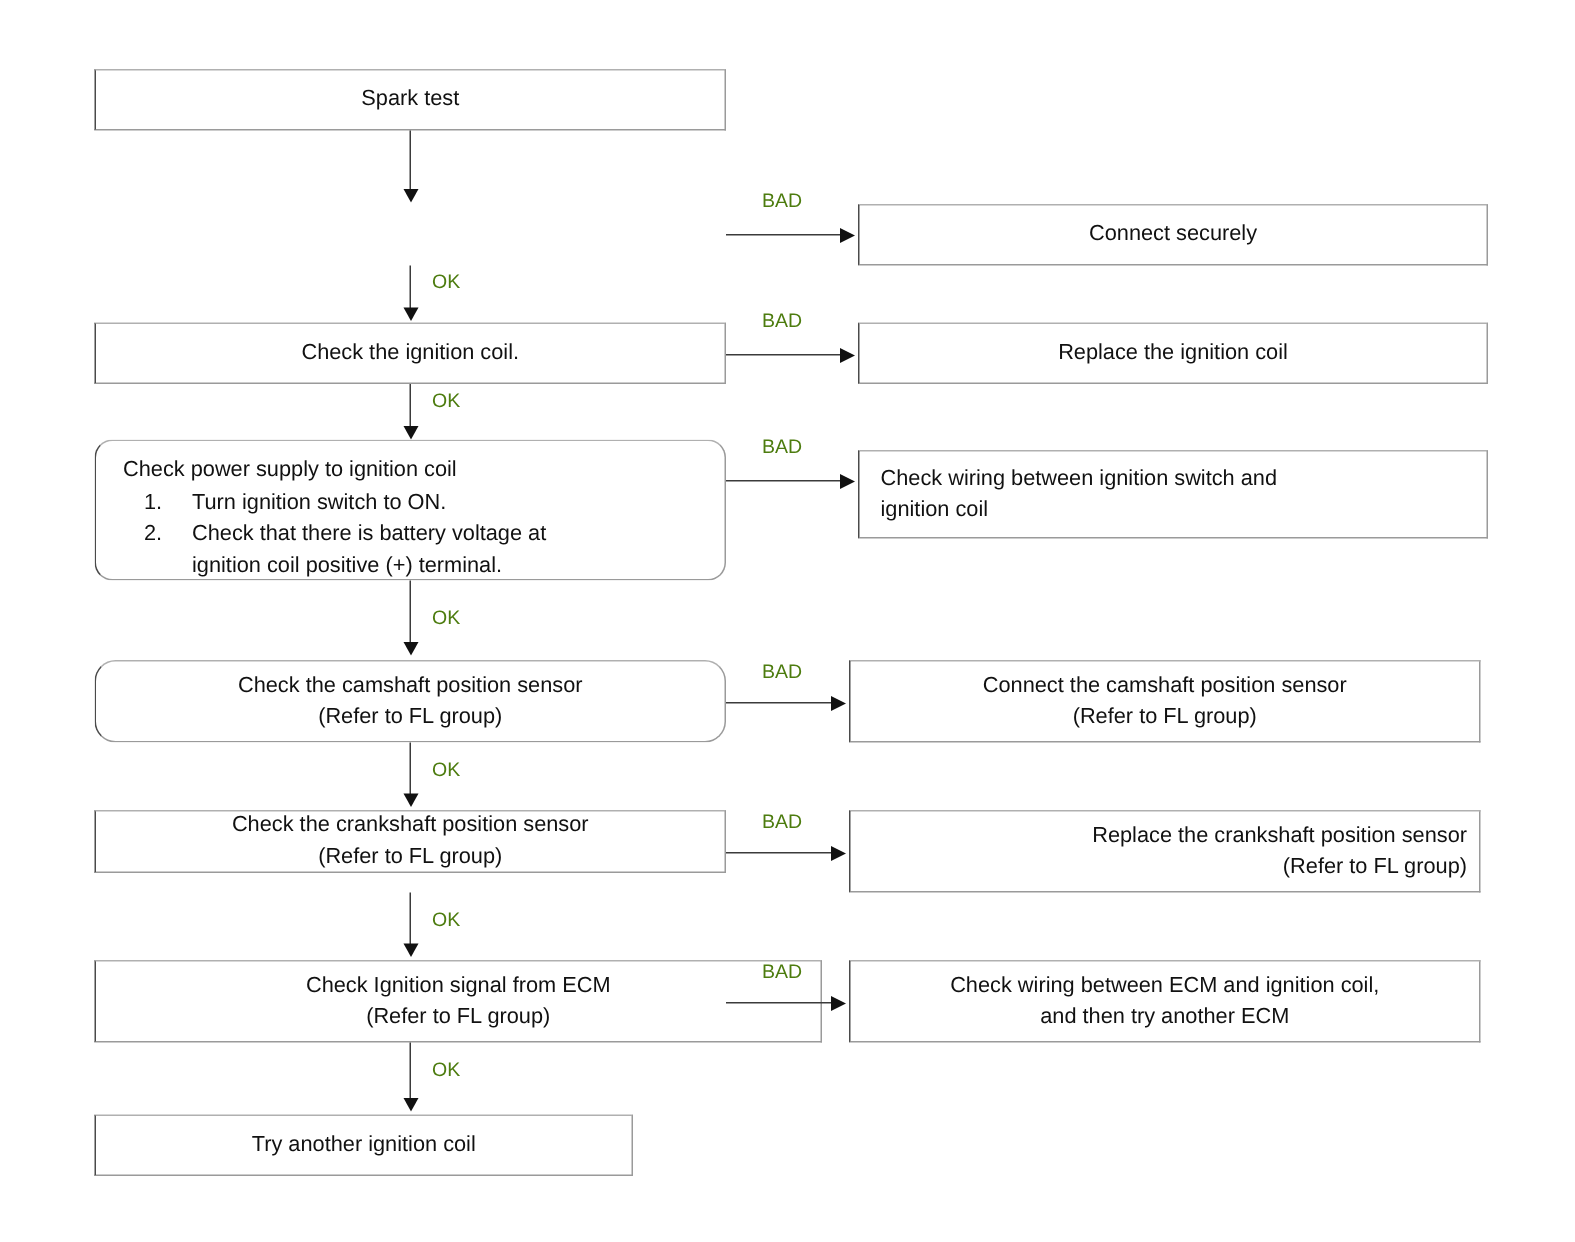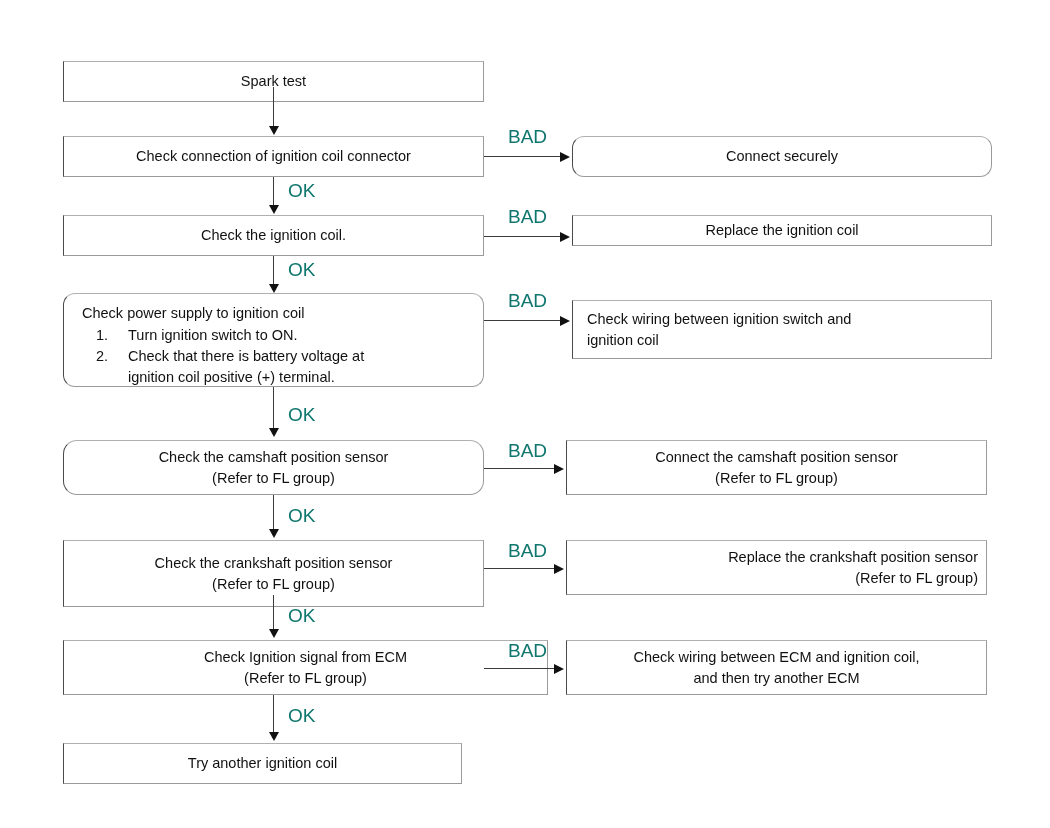--- a/index.html
+++ b/index.html
@@ -91,62 +91,59 @@
   .arrow-right {
     position: absolute;
     width: 0;
     height: 0;
     border-top: 5px solid transparent;
     border-bottom: 5px solid transparent;
     border-left: 10px solid #111111;
   }
   .edge-label {
     position: absolute;
-    font-size: 19px;
-    color: #0f766e;
+    font-size: 13px;
+    color: #4d7c0f;
     white-space: nowrap;
   }
 </style>
 </head>
 <body>
 
 <div id="canvas">
 
-  <div class="box" style="left:63px; top:46px; width:421px; height:41px;margin-top:15px;">
+  <div class="box" style="left:63px; top:46px; width:421px; height:41px;">
     <span class="inner">Spark test</span>
   </div>
 
   <div class="vline" style="left:273px; top:87px; height:42px;"></div>
   <div class="arrow-down" style="left:269px; top:126px;"></div>
 
-  <div class="box" style="left:63px; top:136px; width:421px; height:41px;">
-    <span class="inner">Check connection of ignition coil connector</span>
-  </div>
 
   <div class="hline" style="left:484px; top:156px; width:80px;"></div>
   <div class="arrow-right" style="left:560px; top:152px;"></div>
   <div class="edge-label" style="left:508px; top:126px;">BAD</div>
 
-  <div class="box" style="left:572px; top:136px; width:420px; height:41px;border-radius:12px;">
+  <div class="box" style="left:572px; top:136px; width:420px; height:41px;">
     <span class="inner">Connect securely</span>
   </div>
 
   <div class="vline" style="left:273px; top:177px; height:31px;"></div>
   <div class="arrow-down" style="left:269px; top:205px;"></div>
   <div class="edge-label" style="left:288px; top:180px;">OK</div>
 
   <div class="box" style="left:63px; top:215px; width:421px; height:41px;">
     <span class="inner">Check the ignition coil.</span>
   </div>
 
   <div class="hline" style="left:484px; top:236px; width:80px;"></div>
   <div class="arrow-right" style="left:560px; top:232px;"></div>
   <div class="edge-label" style="left:508px; top:206px;">BAD</div>
 
-  <div class="box" style="left:572px; top:215px; width:420px; height:31px;">
+  <div class="box" style="left:572px; top:215px; width:420px; height:41px;">
     <span class="inner">Replace the ignition coil</span>
   </div>
 
   <div class="vline" style="left:273px; top:256px; height:31px;"></div>
   <div class="arrow-down" style="left:269px; top:284px;"></div>
   <div class="edge-label" style="left:288px; top:259px;">OK</div>
 
   <div class="box listbox" style="left:63px; top:293px; width:421px; height:94px;border-radius:12px;">
     <div class="inner">
       <span class="head">Check power supply to ignition coil</span>
@@ -194,21 +191,21 @@
     <div class="inner">
       <span>Connect the camshaft position sensor</span>
       <span class="line2">(Refer to FL group)</span>
     </div>
   </div>
 
   <div class="vline" style="left:273px; top:495px; height:37px;"></div>
   <div class="arrow-down" style="left:269px; top:529px;"></div>
   <div class="edge-label" style="left:288px; top:505px;">OK</div>
 
-  <div class="box" style="left:63px; top:540px; width:421px; height:67px;">
+  <div class="box" style="left:63px; top:540px; width:421px; height:42px;">
     <div class="inner">
       <span>Check the crankshaft position sensor</span>
       <span class="line2">(Refer to FL group)</span>
     </div>
   </div>
 
   <div class="hline" style="left:484px; top:568px; width:75px;"></div>
   <div class="arrow-right" style="left:554px; top:564px;"></div>
   <div class="edge-label" style="left:508px; top:540px;">BAD</div>
 
@@ -238,17 +235,17 @@
     <div class="inner">
       <span>Check wiring between ECM and ignition coil,</span>
       <span class="line2">and then try another ECM</span>
     </div>
   </div>
 
   <div class="vline" style="left:273px; top:695px; height:40px;"></div>
   <div class="arrow-down" style="left:269px; top:732px;"></div>
   <div class="edge-label" style="left:288px; top:705px;">OK</div>
 
-  <div class="box" style="left:63px; top:743px; width:399px; height:41px;">
+  <div class="box" style="left:63px; top:743px; width:359px; height:41px;">
     <span class="inner">Try another ignition coil</span>
   </div>
 
 </div>
 
 </body></html>

